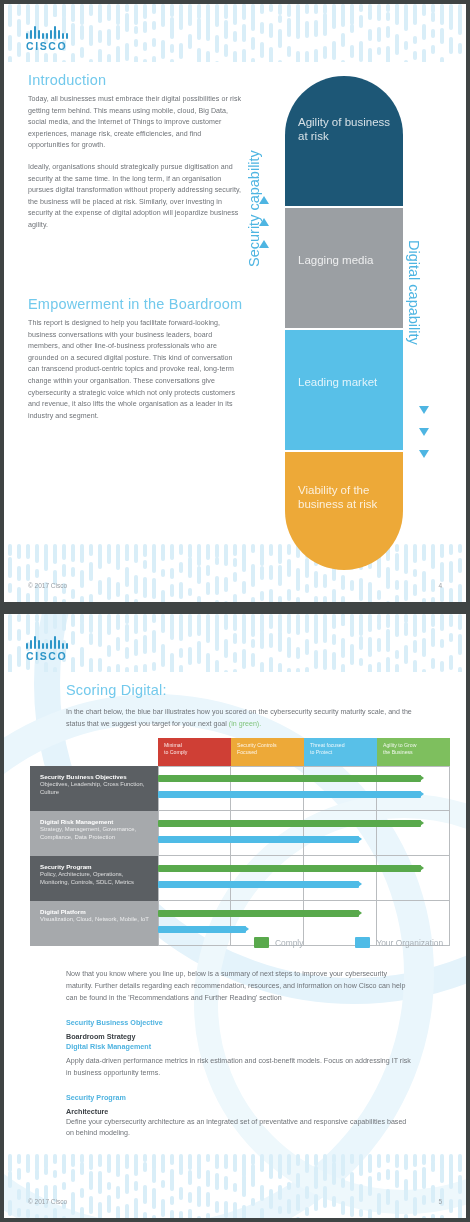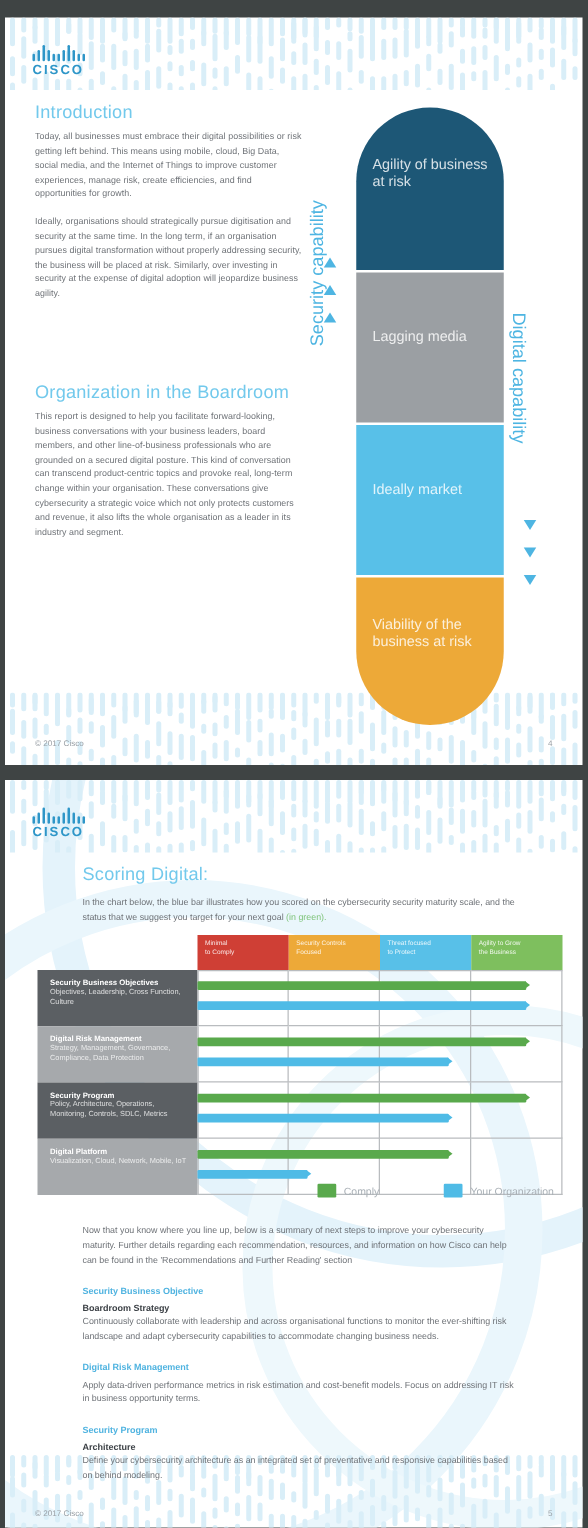--- a/index.html
+++ b/index.html
@@ -8,21 +8,20 @@
     background: #3f4444;
     font-family: "Liberation Sans", sans-serif;
     overflow: hidden;
   }
   .viewer { position: relative; width: 470px; height: 1222px; background: #3f4444; }
 
   .page {
     position: absolute; left: 4px; width: 462px;
     background: #ffffff;
     overflow: hidden;
-    margin-top: 10px;
   }
   #page-1 { top: 4px; height: 598px; }
   #page-2 { top: 614px; height: 604px; }
 
   
   .dashes { position: absolute; left: 0; width: 100%; overflow: hidden; pointer-events: none; }
   .dash { position: absolute; width: 4px; border-radius: 2px; background: #d9eef8; }
 
   
   .swoosh { position: absolute; pointer-events: none; border-radius: 50%; }
@@ -480,41 +479,41 @@
           <div class="bar" style="left: 28px; height: 13px;"></div>
           <div class="bar" style="left: 32px; height: 9px;"></div>
           <div class="bar" style="left: 36px; height: 6px;"></div>
           <div class="bar" style="left: 40px; height: 6px;"></div>
         </div>
       <div class="word">CISCO</div>
     </div>
 
     <h2 class="h-section" style="position:absolute;left:24px;top:68px;">Introduction</h2>
     <div class="body-text" style="position:absolute;left:24px;top:90px;width:215px;">
-      <p>Today, all businesses must embrace their digital possibilities or risk getting left behind. This means using mobile, cloud, Big Data, social media, and the Internet of Things to improve customer experiences, manage risk, create efficiencies, and find opportunities for growth.</p>
+      <p>Today, all businesses must embrace their digital possibilities or risk getting term behind. This means using mobile, cloud, Big Data, social media, and the Internet of Things to improve customer experiences, manage risk, create efficiencies, and find opportunities for growth.</p>
       <p>Ideally, organisations should strategically pursue digitisation and security at the same time. In the long term, if an organisation pursues digital transformation without properly addressing security, the business will be placed at risk. Similarly, over investing in security at the expense of digital adoption will jeopardize business agility.</p>
     </div>
 
-    <h2 class="h-section" style="position:absolute;left:24px;top:292px;">Organization in the Boardroom</h2>
+    <h2 class="h-section" style="position:absolute;left:24px;top:292px;">Empowerment in the Boardroom</h2>
     <div class="body-text" style="position:absolute;left:24px;top:314px;width:215px;">
       <p>This report is designed to help you facilitate forward-looking, business conversations with your business leaders, board members, and other line-of-business professionals who are grounded on a secured digital posture. This kind of conversation can transcend product-centric topics and provoke real, long-term change within your organisation. These conversations give cybersecurity a strategic voice which not only protects customers and revenue, it also lifts the whole organisation as a leader in its industry and segment.</p>
     </div>
 
     <div class="pill-wrap" style="left:281px;top:72px;width:118px;height:494px;">
 
       <div class="seg" id="seg-agility" style="top:0;height:130px;">
         <div class="seg-label" style="top:40px;width:98px;">Agility of business at risk</div>
       </div>
 
       <div class="seg" id="seg-lagging" style="top:132px;height:120px;">
         <div class="seg-label" style="top:46px;width:98px;">Lagging media</div>
       </div>
 
       <div class="seg" id="seg-leading" style="top:254px;height:120px;">
-        <div class="seg-label" style="top:46px;width:98px;">Ideally market</div>
+        <div class="seg-label" style="top:46px;width:98px;">Leading market</div>
       </div>
 
       <div class="seg" id="seg-viability" style="top:376px;height:118px;">
         <div class="seg-label" style="top:32px;width:98px;">Viability of the business at risk</div>
       </div>
     </div>
 
     <div class="vlabel left" style="left:258px;top:247px;">Security capability</div>
     <div class="vlabel right" style="left:418px;top:236px;">Digital capability</div>
 
@@ -996,21 +995,20 @@
           <div class="legend-tx">Your Organization</div>
         </div>
       </div>
 
     <div class="rec" style="top:354px;">
       <div class="rec-intro">Now that you know where you line up, below is a summary of next steps to improve your cybersecurity maturity. Further details regarding each recommendation, resources, and information on how Cisco can help can be found in the 'Recommendations and Further Reading' section</div>
       <div id="rec-items">
           <div>
             <div class="rec-cat">Security Business Objective</div>
             <div class="rec-title">Boardroom Strategy</div>
-            <div class="rec-body">Continuously collaborate with leadership and across organisational functions to monitor the ever-shifting risk landscape and adapt cybersecurity capabilities to accommodate changing business needs.</div>
           </div>
           <div>
             <div class="rec-cat">Digital Risk Management</div>
             <div class="rec-body">Apply data-driven performance metrics in risk estimation and cost-benefit models. Focus on addressing IT risk in business opportunity terms.</div>
           </div>
           <div>
             <div class="rec-cat">Security Program</div>
             <div class="rec-title">Architecture</div>
             <div class="rec-body">Define your cybersecurity architecture as an integrated set of preventative and responsive capabilities based on behind modeling.</div>
           </div>

